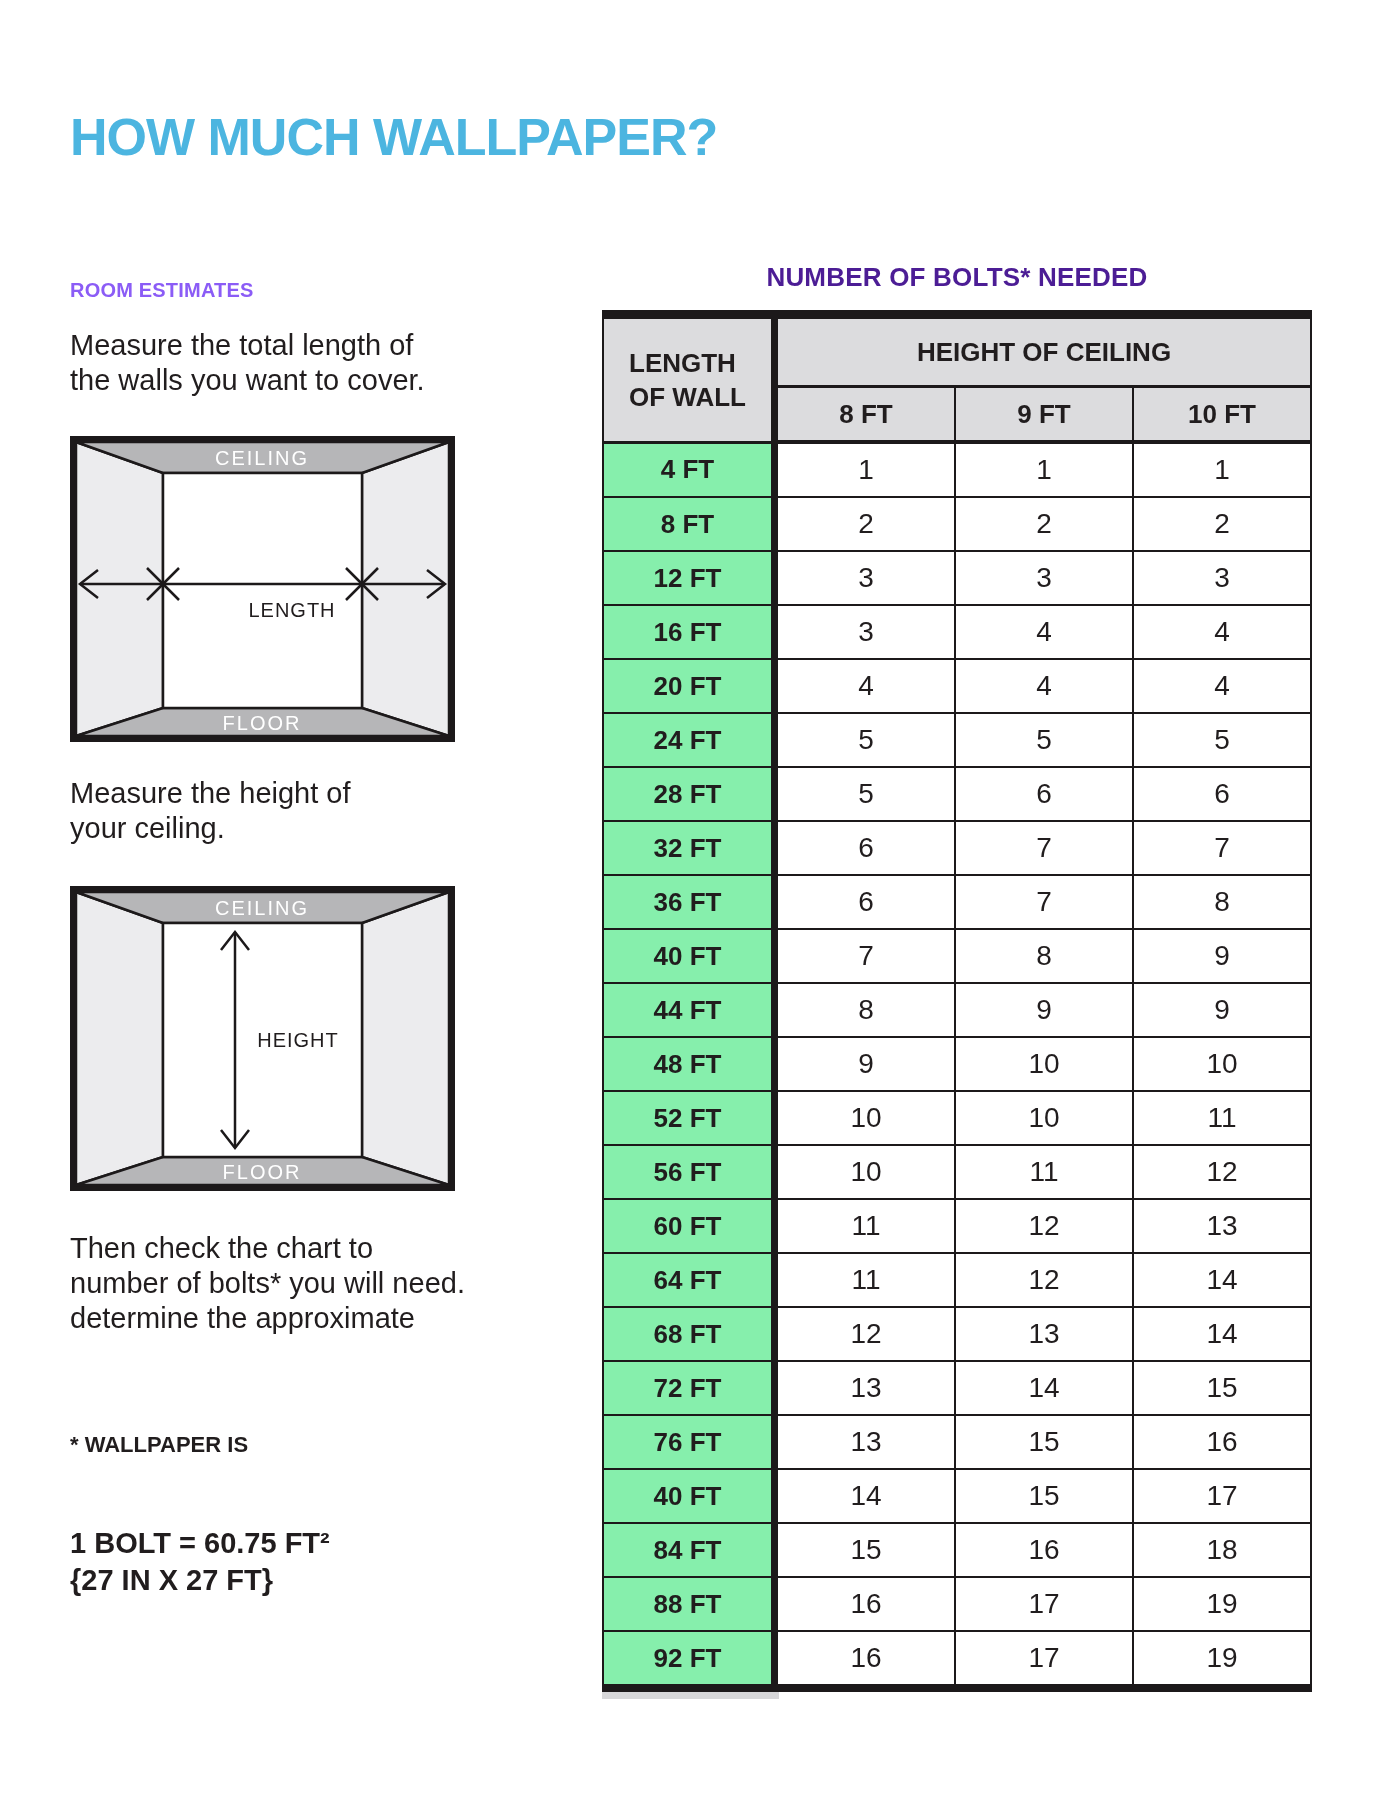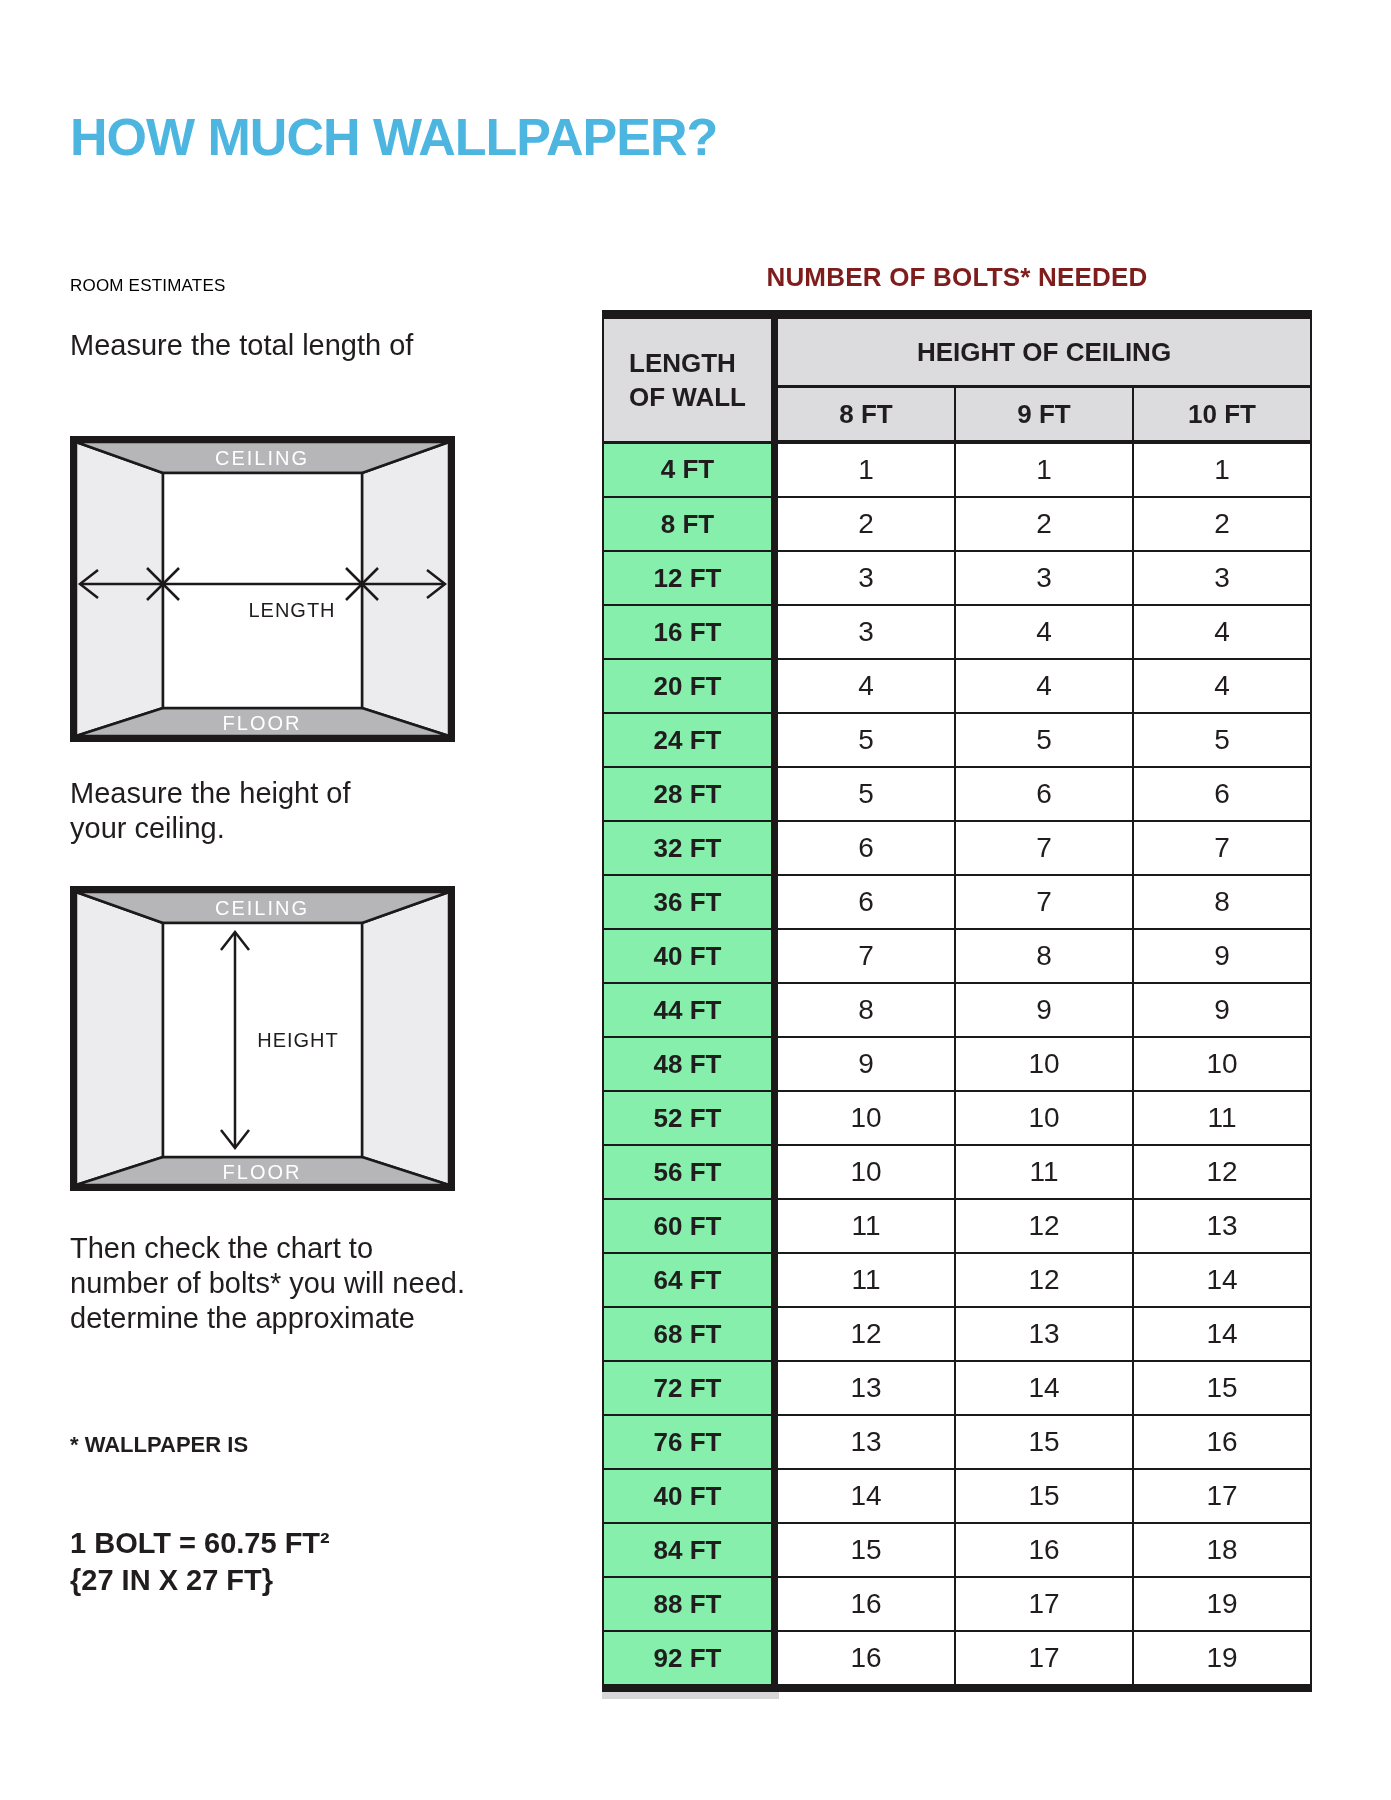--- a/index.html
+++ b/index.html
@@ -1,35 +1,35 @@
 <!DOCTYPE html>
 <html><head>
 <meta charset="utf-8">
 <style>
   html,body{margin:0;padding:0;background:#ffffff;}
   .page{position:relative;width:1391px;height:1800px;background:#ffffff;overflow:hidden;
         font-family:"Liberation Sans", sans-serif;color:#211d1e;padding-left:44px;}
   .abs{position:absolute;}
   .title{left:70px;top:72px;font-size:52px;font-weight:bold;letter-spacing:-1px;color:#4cb5e0;white-space:nowrap;}
-  .sec-head{left:70px;top:262px;font-size:17px;font-weight:normal;color:#000000;letter-spacing:.2px;}
+  .sec-head{left:70px;top:262px;font-size:20px;font-weight:bold;color:#8b5cf6;letter-spacing:.2px;}
   .body-text{font-size:29px;line-height:35px;color:#211d1e;}
   .p1{left:70px;top:328px;}
   .p2{left:70px;top:776px;}
   .p3{left:70px;top:1231px;}
   .body-text span{display:block;}
   .footnote{left:70px;top:1428px;font-size:22px;line-height:33px;font-weight:bold;}
   .footnote .ind{padding-left:20px;}
   .boltspec{left:70px;top:1525px;font-size:29px;line-height:37px;font-weight:bold;}
   .diagram1{left:70px;top:436px;}
   .diagram2{left:70px;top:886px;}
   svg text{font-family:"Liberation Sans", sans-serif;}
   .band-label{fill:#ffffff;font-size:20px;letter-spacing:2px;}
   .dim-label{fill:#211d1e;font-size:20px;letter-spacing:1px;}
   .caption{left:602px;top:262px;width:710px;text-align:center;font-size:26px;font-weight:bold;
-           color:#7f1d1d;letter-spacing:.2px;}
+           color:#4c1d95;letter-spacing:.2px;}
   .table-wrap{left:602px;top:310px;}
   table.bolts{border-collapse:collapse;table-layout:fixed;}
   table.bolts td,table.bolts th{padding:0;text-align:center;vertical-align:middle;
            border:2.5px solid #1c191a;}
   table.bolts{border-top:9px solid #1c191a;border-bottom:8px solid #1c191a;
            border-left:2.5px solid #1c191a;border-right:2.5px solid #1c191a;}
   .hdr{background:#dcdcde;font-weight:bold;font-size:26px;color:#211d1e;}
   .col1{width:167px;border-right:7px solid #1c191a !important;}
   .colv{width:176px;}
   .group-th{height:66px;border-bottom:3px solid #1c191a !important;}
@@ -44,20 +44,21 @@
 <body>
 
 <div class="page">
 
   <h1 class="abs title">HOW MUCH WALLPAPER?</h1>
 
   <h2 class="abs sec-head">ROOM ESTIMATES</h2>
 
   <div class="abs body-text p1">
     <span>Measure the total length of</span>
+    <span>the walls you want to cover.</span>
   </div>
 
   <svg class="abs diagram1" width="385" height="306" viewBox="0 0 385 306">
     <rect x="3" y="3" width="379" height="300" fill="#ffffff" stroke="#1c191a" stroke-width="6"></rect>
     <polygon points="6,6 93,37 93,272 6,300" fill="#ececee" stroke="#1c191a" stroke-width="2.5"></polygon>
     <polygon points="379,6 292,37 292,272 379,300" fill="#ececee" stroke="#1c191a" stroke-width="2.5"></polygon>
     <polygon points="6,6 379,6 292,37 93,37" fill="#b6b6b8" stroke="#1c191a" stroke-width="2.5"></polygon>
     <polygon points="6,300 93,272 292,272 379,300" fill="#b6b6b8" stroke="#1c191a" stroke-width="2.5"></polygon>
     <rect x="93" y="37" width="199" height="235" fill="#ffffff" stroke="#1c191a" stroke-width="2.5"></rect>
     <g stroke="#1c191a" stroke-width="2.5" fill="none">

